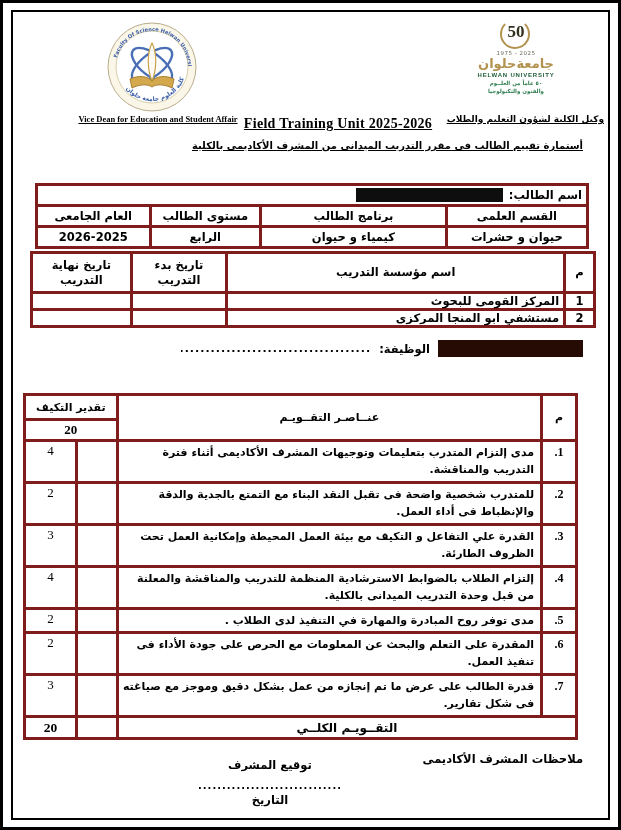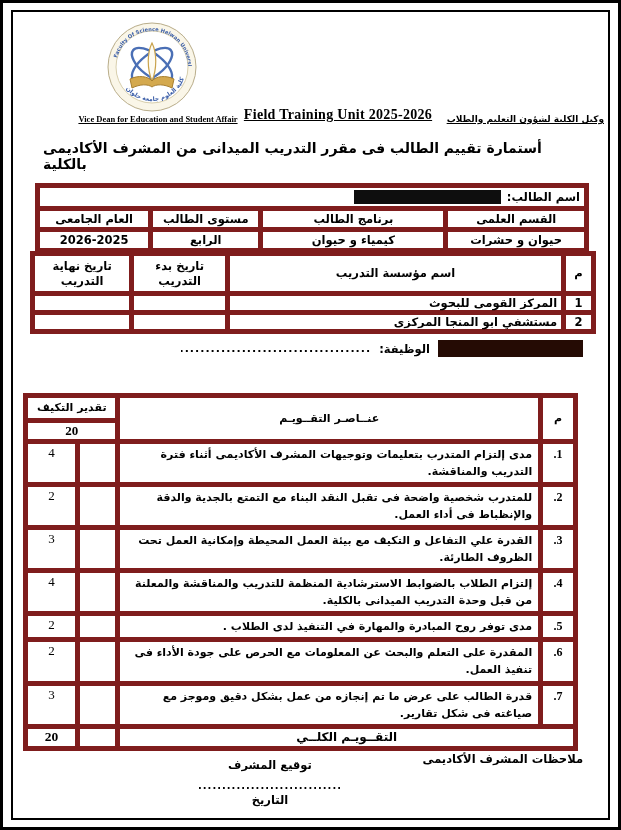--- a/index.html
+++ b/index.html
@@ -24,25 +24,25 @@
     border:2px solid #b3924f;border-radius:50%;border-top-color:transparent;box-sizing:border-box;}
   .rlogo .medal .n50{position:absolute;left:0;right:0;top:3px;font-family:"Liberation Serif",serif;
     font-weight:bold;font-size:17px;color:#33321f;}
   .rlogo .years{font-size:5.5px;color:#6b6b5a;letter-spacing:.5px;margin-top:1px;}
   .rlogo .arname{font-weight:bold;font-size:13px;color:#b3924f;line-height:1.1;margin-top:1px;}
   .rlogo .enname{font-family:"Liberation Sans",sans-serif;font-weight:bold;font-size:6px;
     color:#1f5c38;letter-spacing:.8px;margin-top:1px;}
   .rlogo .tag{font-size:5.5px;font-weight:bold;color:#2e7d4f;line-height:1.35;margin-top:2px;}
 
   
-  .doc-title{font-weight:bold;font-size:14px;text-align:left;direction:rtl;}
+  .doc-title{font-weight:bold;font-size:10px;text-decoration:underline;text-align:right;direction:rtl;}
 
   
   table{border-collapse:collapse;direction:rtl;}
-  td,th{border:5px solid #7f1d1d;padding:0 4px;box-sizing:border-box;}
+  td,th{border:3px solid #7f1d1d;padding:0 4px;box-sizing:border-box;}
   .b{font-weight:bold;}
   .ctr{text-align:center;}
   .student-table{width:554px;font-size:11.5px;}
   .student-table td{height:21px;}
   .name-row-cell{padding:2px 4px;}
   .name-flex{display:flex;align-items:center;gap:6px;direction:rtl;}
   .redaction{display:inline-block;background:#0e0e0e;width:147px;height:14px;}
   .redaction-maroon{display:inline-block;background:#250b04;width:145px;height:17px;}
 
   .inst-table{width:566px;font-size:11.5px;}
@@ -96,23 +96,34 @@
       </text>
       <ellipse cx="46" cy="44" rx="24" ry="11" fill="none" stroke="#4a6fb5" stroke-width="2.4" transform="rotate(-38 46 44)"></ellipse>
       <ellipse cx="46" cy="44" rx="24" ry="11" fill="none" stroke="#4a6fb5" stroke-width="2.4" transform="rotate(38 46 44)"></ellipse>
       <circle cx="46" cy="36" r="3.4" fill="#c9a24b"></circle>
       <path d="M46 22 C41 32 41 48 46 60 C51 48 51 32 46 22 Z" fill="#fdfbf2" stroke="#c9a24b" stroke-width="1.2"></path>
       <path d="M24 58 C32 54 42 55 46 60 C50 55 60 54 68 58 L66 67 C58 63 50 63 46 66 C42 63 34 63 26 67 Z" fill="#d4a94e" stroke="#a87f2f" stroke-width="1"></path>
     </svg>
   </div>
 
   <div class="abs caption-en" style="left:40px;top:111px;width:230px;">Vice Dean for Education and Student Affair</div>
-  <div class="abs unit-title" style="left:213px;top:104px;width:244px;">Field Training Unit 2025-2026</div>
+  <div class="abs unit-title" style="left:213px;top:113px;width:244px;">Field Training Unit 2025-2026</div>
   <div class="abs caption-ar" style="left:425px;top:111px;width:176px;">وكيل الكلية لشؤون التعليم والطلاب</div>
 
+  <div class="abs rlogo" style="left:470px;top:16px;">
+    <div class="medal">
+      <div class="arc"></div>
+      <div class="n50">50</div>
+    </div>
+    <div class="years ltr">1975 - 2025</div>
+    <div class="arname">جامعةحلوان</div>
+    <div class="enname">HELWAN UNIVERSITY</div>
+    <div class="tag">٥٠ عاماً من العلــوم</div>
+    <div class="tag" style="margin-top:0;">والفنون والتكنولوجيا</div>
+  </div>
 
   <div class="abs doc-title" style="left:40px;top:137px;width:540px;">أستمارة تقييم الطالب فى مقرر التدريب الميدانى من المشرف الأكاديمى بالكلية</div>
 
   <table class="abs student-table" style="left:32px;top:180px;">
     <colgroup>
         <col style="width:142px">
         <col style="width:187px">
         <col style="width:111px">
         <col style="width:114px">
       </colgroup>

